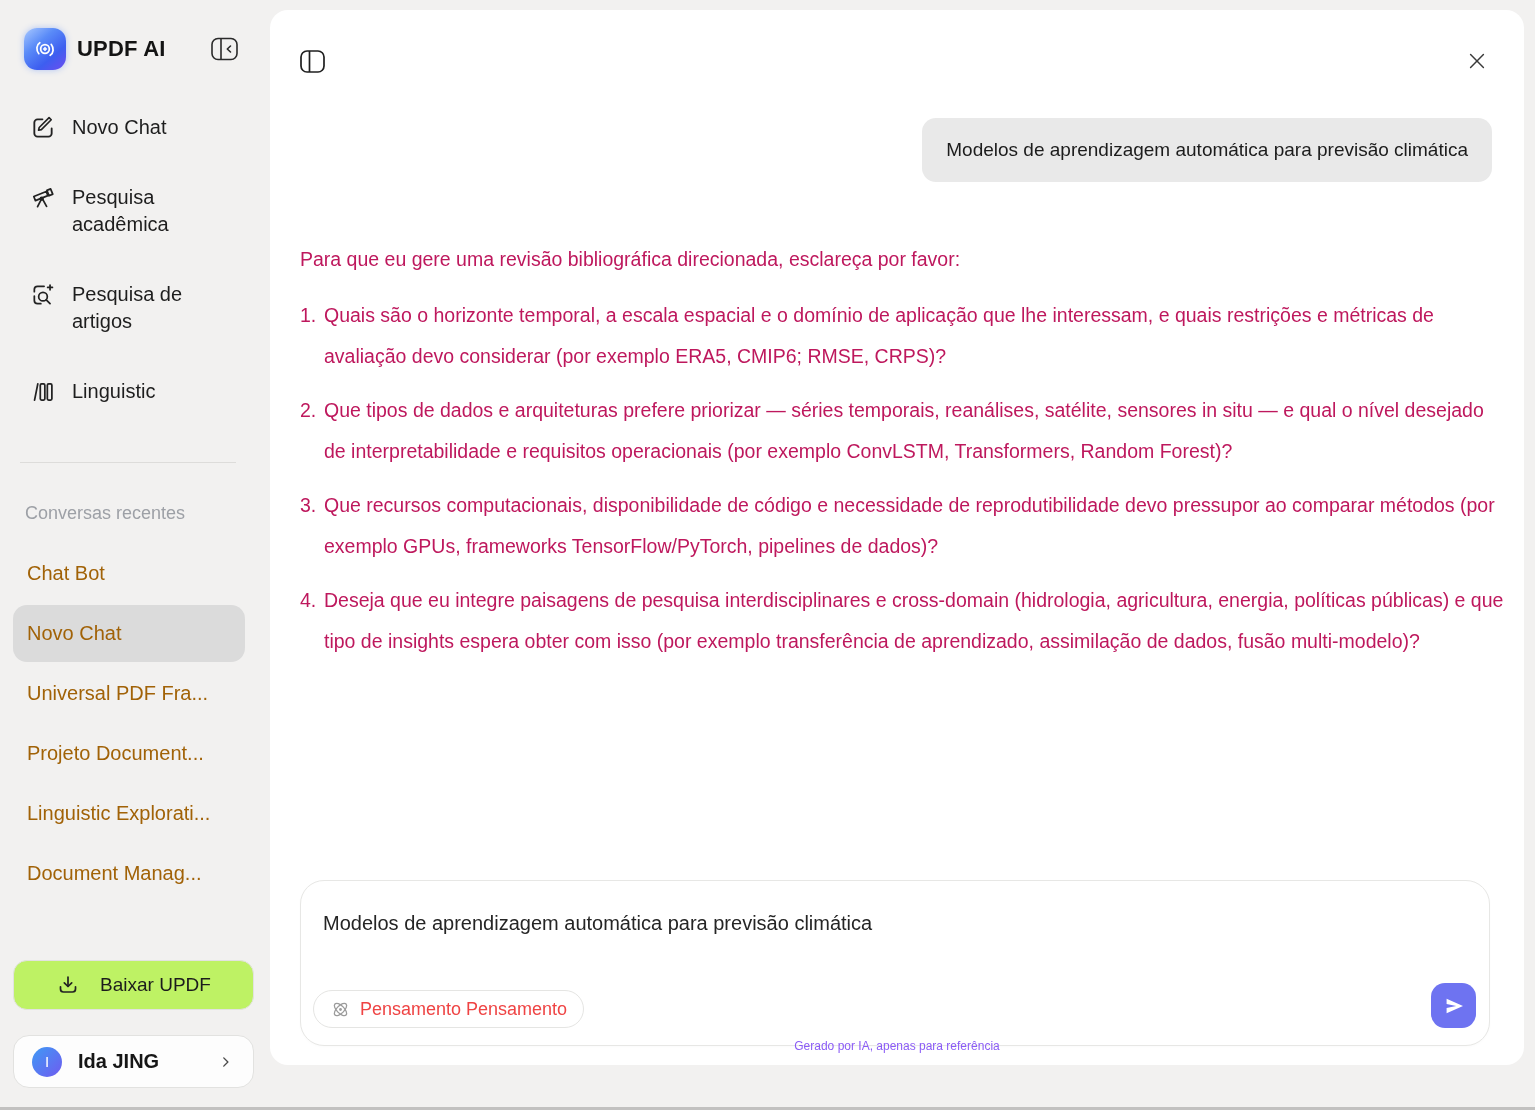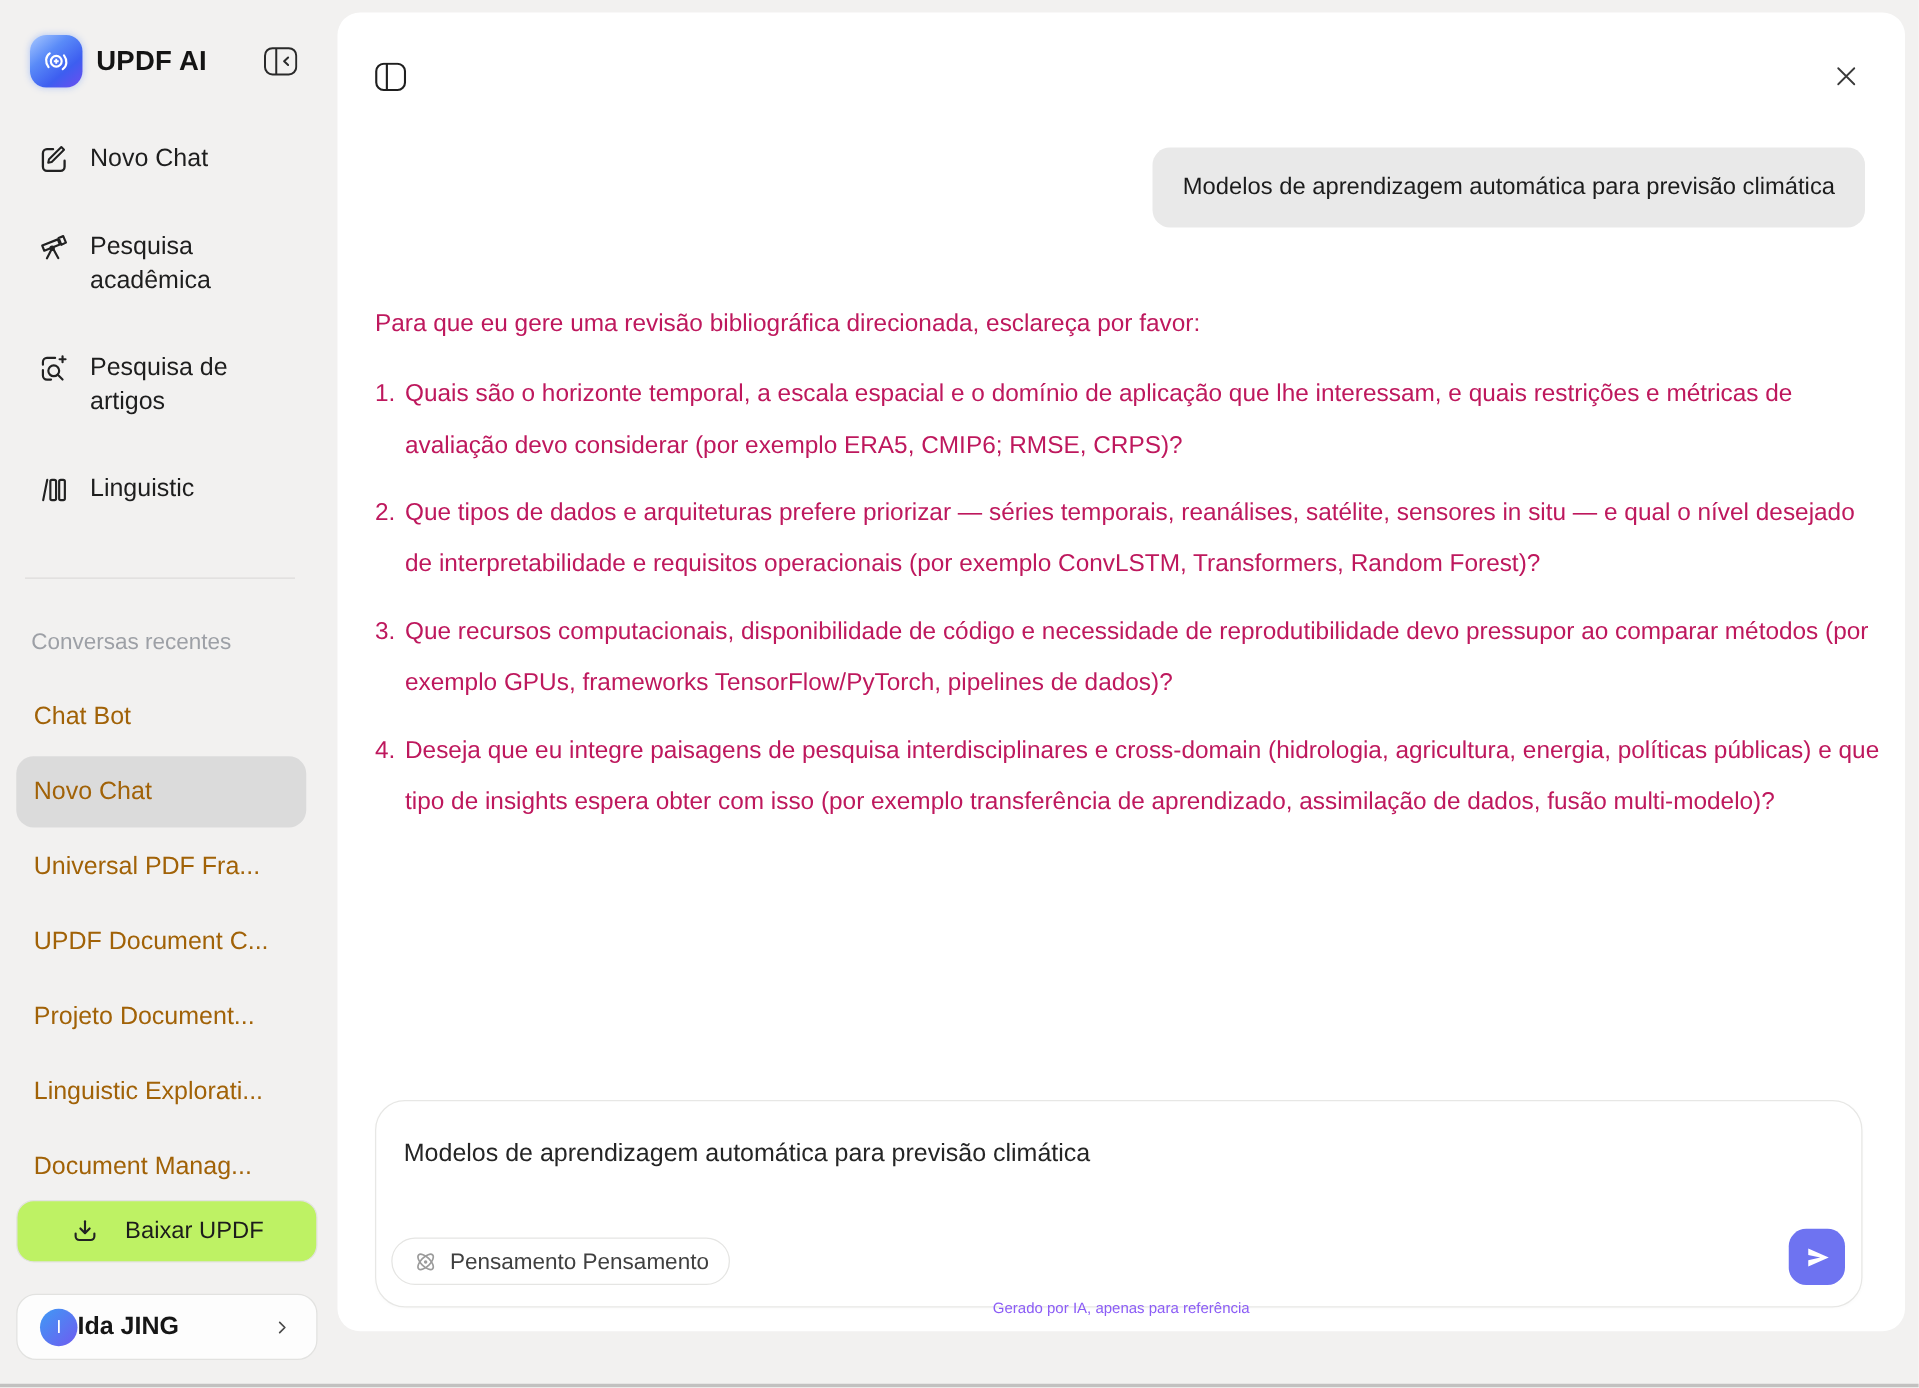--- a/index.html
+++ b/index.html
@@ -51,21 +51,21 @@
   .user-card {
     position:absolute; left:13px; bottom:22px; width:241px; height:53px;
     background:#fdfdfd; border:1px solid #e2e2e0; border-radius:16px;
     display:flex; align-items:center; padding:0 18px; cursor:pointer;
   }
   .avatar {
     width:30px; height:30px; border-radius:50%; flex:none;
     background:linear-gradient(135deg,#3f9af5,#6f5bf0);
     color:#fff; font-size:15px; display:flex; align-items:center; justify-content:center;
   }
-  .user-name { font-size:20px; font-weight:600; color:#161616; }
+  .user-name { margin-left:16px; font-size:20px; font-weight:600; color:#161616; }
   .user-card .chev { margin-left:auto; display:flex; }
 
   
   .main {
     position:absolute; left:270px; top:10px; width:1254px; height:1055px;
     background:#ffffff; border-radius:18px;
   }
   .panel-toggle { position:absolute; top:40px; left:30px; cursor:pointer; display:flex; }
   .close-btn { position:absolute; top:40px; right:36px; cursor:pointer; display:flex; }
 
@@ -87,21 +87,21 @@
     position:absolute; left:30px; top:870px; width:1190px; height:166px;
     background:#fff; border:1.5px solid #e7e7e5; border-radius:24px;
     box-shadow:0 1px 3px rgba(0,0,0,.02);
   }
   .composer-text { position:absolute; top:31px; left:22px; right:22px;
     font-size:20px; color:#252525; white-space:nowrap; overflow:hidden; }
   .mode-chip {
     position:absolute; left:12px; bottom:17px; height:38px;
     border:1px solid #e5e5e3; border-radius:19px;
     display:flex; align-items:center; gap:9px; padding:0 16px;
-    color:#404040; font-size:18px; cursor:pointer; background:#fff;
+    color:#ef4444; font-size:18px; cursor:pointer; background:#fff;
   }
   .send-btn {
     position:absolute; right:13px; bottom:17px; width:45px; height:45px;
     border-radius:14px; background:#6e73f1; border:none; cursor:pointer;
     display:flex; align-items:center; justify-content:center;
   }
 
   .footer-note { position:absolute; bottom:12px; left:0; width:100%;
     text-align:center; font-size:12px; color:#8b5cf6; }
 
@@ -178,21 +178,20 @@
   </nav>
 
   <div class="sb-divider"></div>
 
   <div class="sb-recents-header">Conversas recentes</div>
 
   <div class="sb-recents">
     <div class="recent-item">Chat Bot</div>
     <div class="recent-item active">Novo Chat</div>
     <div class="recent-item">Universal PDF Fra...</div>
-    <div class="recent-item">UPDF Document C...</div>
     <div class="recent-item">Projeto Document...</div>
     <div class="recent-item">Linguistic Explorati...</div>
     <div class="recent-item">Document Manag...</div>
   </div>
 
   <div class="download-btn">
     <svg width="24" height="24" viewBox="0 0 24 24" fill="none">
       <g stroke="#222" stroke-width="1.7" stroke-linecap="round" stroke-linejoin="round">
         <path d="M12 4v9"></path>
         <path d="M8.3 9.8 12 13.5l3.7-3.7"></path>

